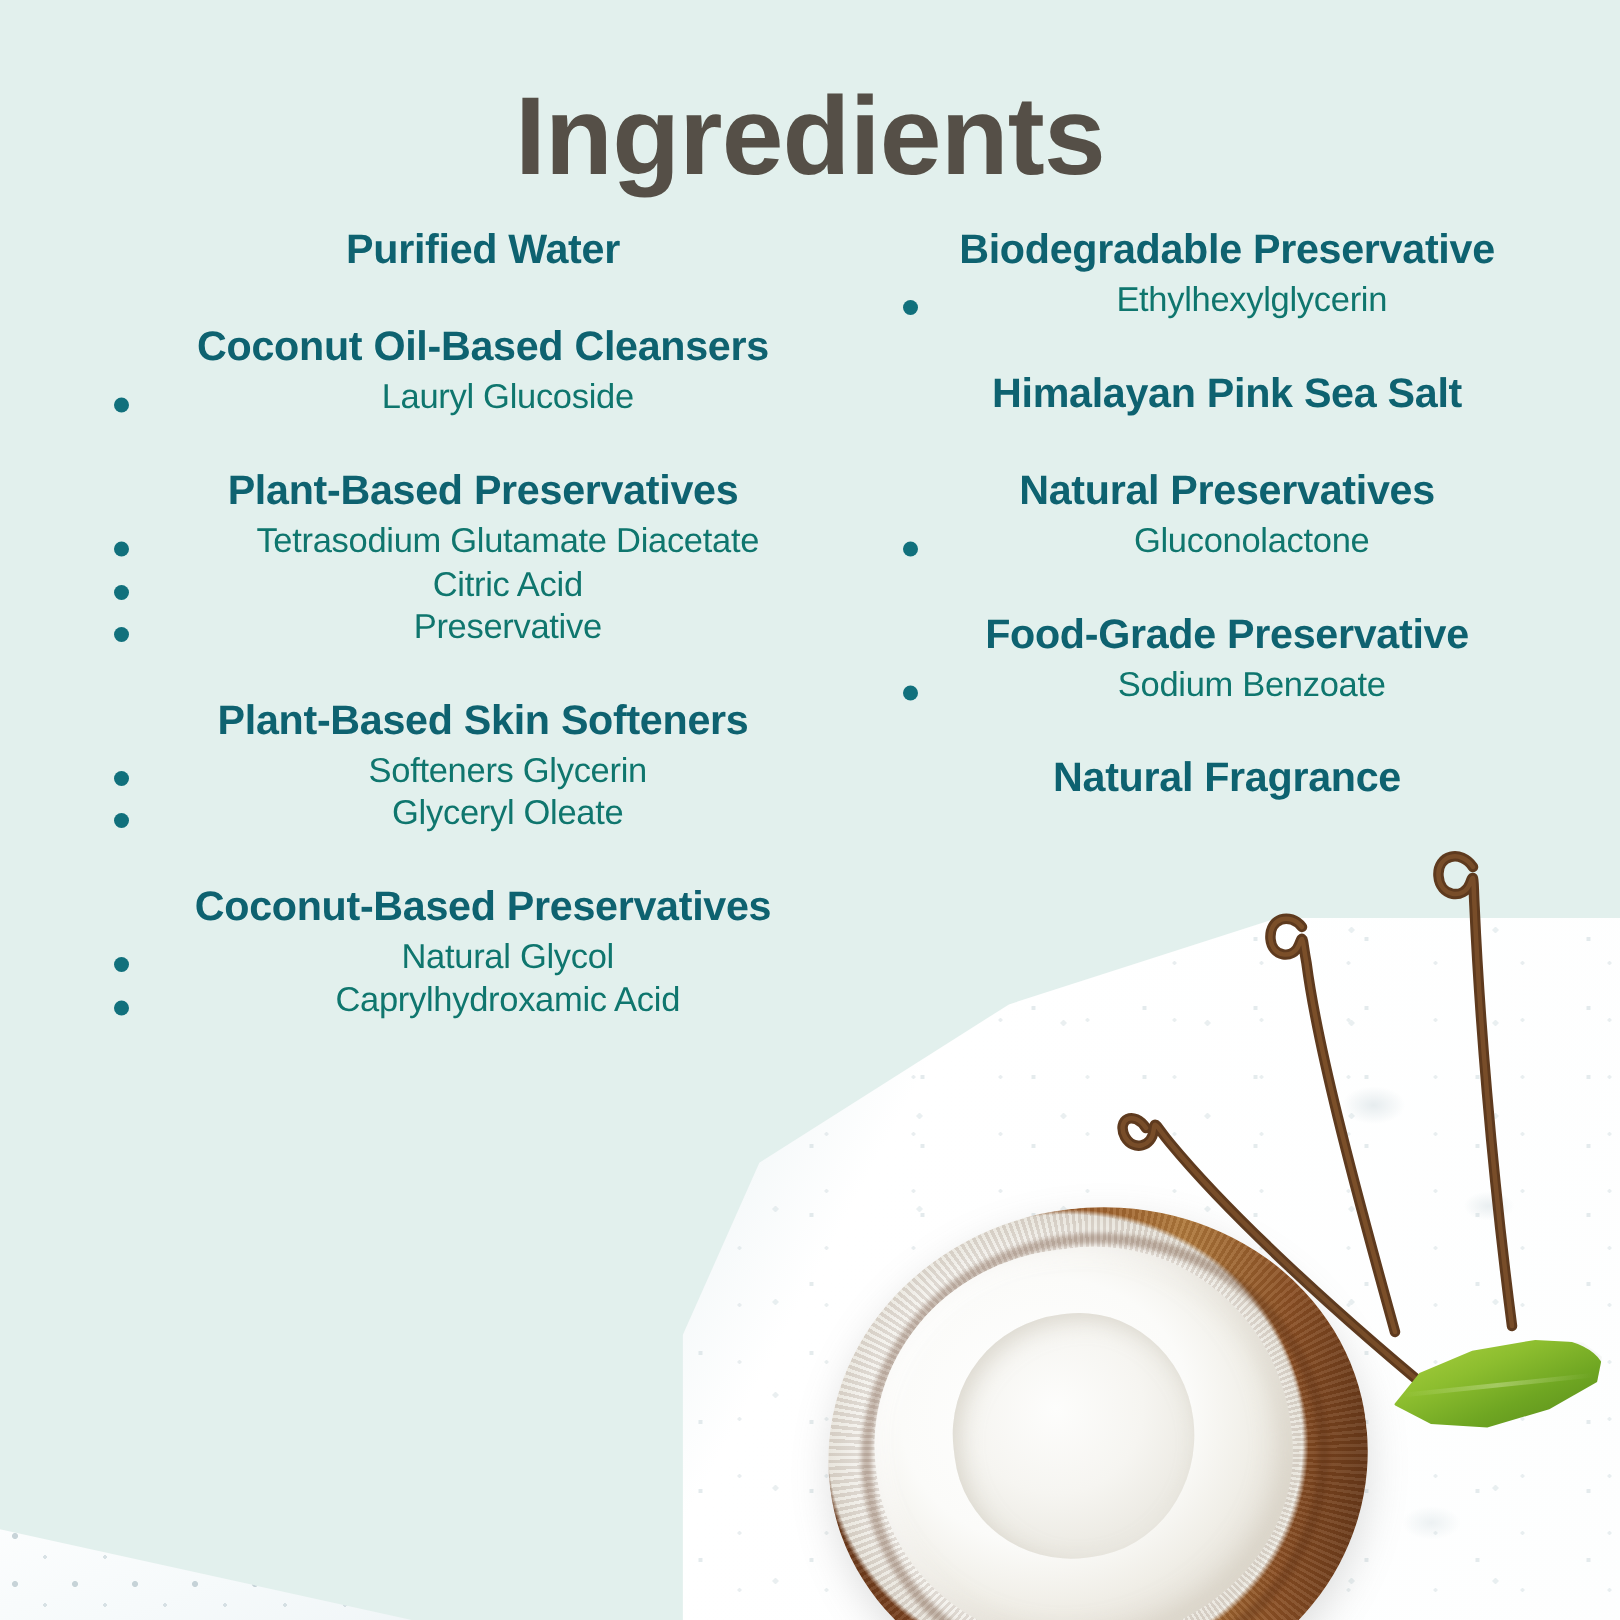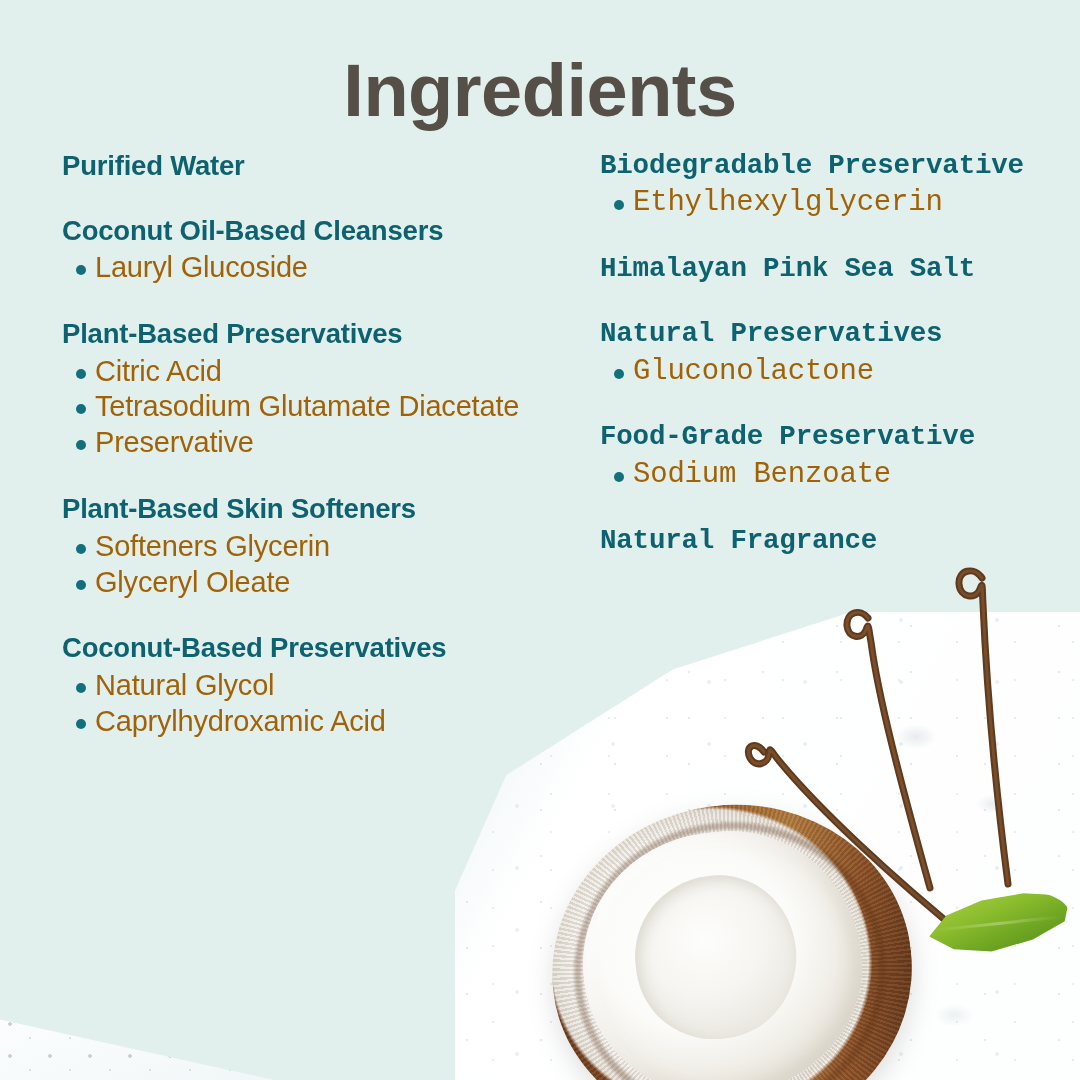--- a/index.html
+++ b/index.html
@@ -202,23 +202,24 @@
     position: absolute;
     top: 148px;
     left: 0;
     width: 1080px;
     height: 920px;
   }
 
   .col {
     position: absolute;
     top: 0;
+    text-align: center;
   }
   .col-left  { left: 62px;  width: 520px; }
-  .col-right { left: 600px; width: 460px; font-family: Liberation Mono, monospace; }
+  .col-right { left: 588px; width: 460px; }
 
   .group { margin-bottom: 30px; }
   .group:last-child { margin-bottom: 0; }
 
   .group-heading {
     font-size: 27.5px;
     font-weight: 700;
     color: #0e6270;
     letter-spacing: -0.2px;
     line-height: 1.28;
@@ -227,23 +228,23 @@
   }
 
   ul.items {
     list-style: none;
     margin: 0;
     padding: 0;
   }
   ul.items li {
     position: relative;
     padding-left: 33px;
-    font-size: 29px;
+    font-size: 23px;
     font-weight: 300;
-    color: #a16207;
+    color: #0f766e;
     line-height: 1.24;
     letter-spacing: -0.2px;
     white-space: nowrap;
   }
   ul.items li::before {
     content: "";
     position: absolute;
     left: 14px;
     top: 15px;
     width: 10px;
@@ -321,22 +322,22 @@
         <div class="group">
           <div class="group-heading">Coconut Oil-Based Cleansers</div>
           <ul class="items">
             <li>Lauryl Glucoside</li>
           </ul>
         </div>
 
         <div class="group">
           <div class="group-heading">Plant-Based Preservatives</div>
           <ul class="items">
+            <li>Tetrasodium Glutamate Diacetate</li>
             <li>Citric Acid</li>
-            <li>Tetrasodium Glutamate Diacetate</li>
             <li>Preservative</li>
           </ul>
         </div>
 
         <div class="group">
           <div class="group-heading">Plant-Based Skin Softeners</div>
           <ul class="items">
             <li>Softeners Glycerin</li>
             <li>Glyceryl Oleate</li>
           </ul>

